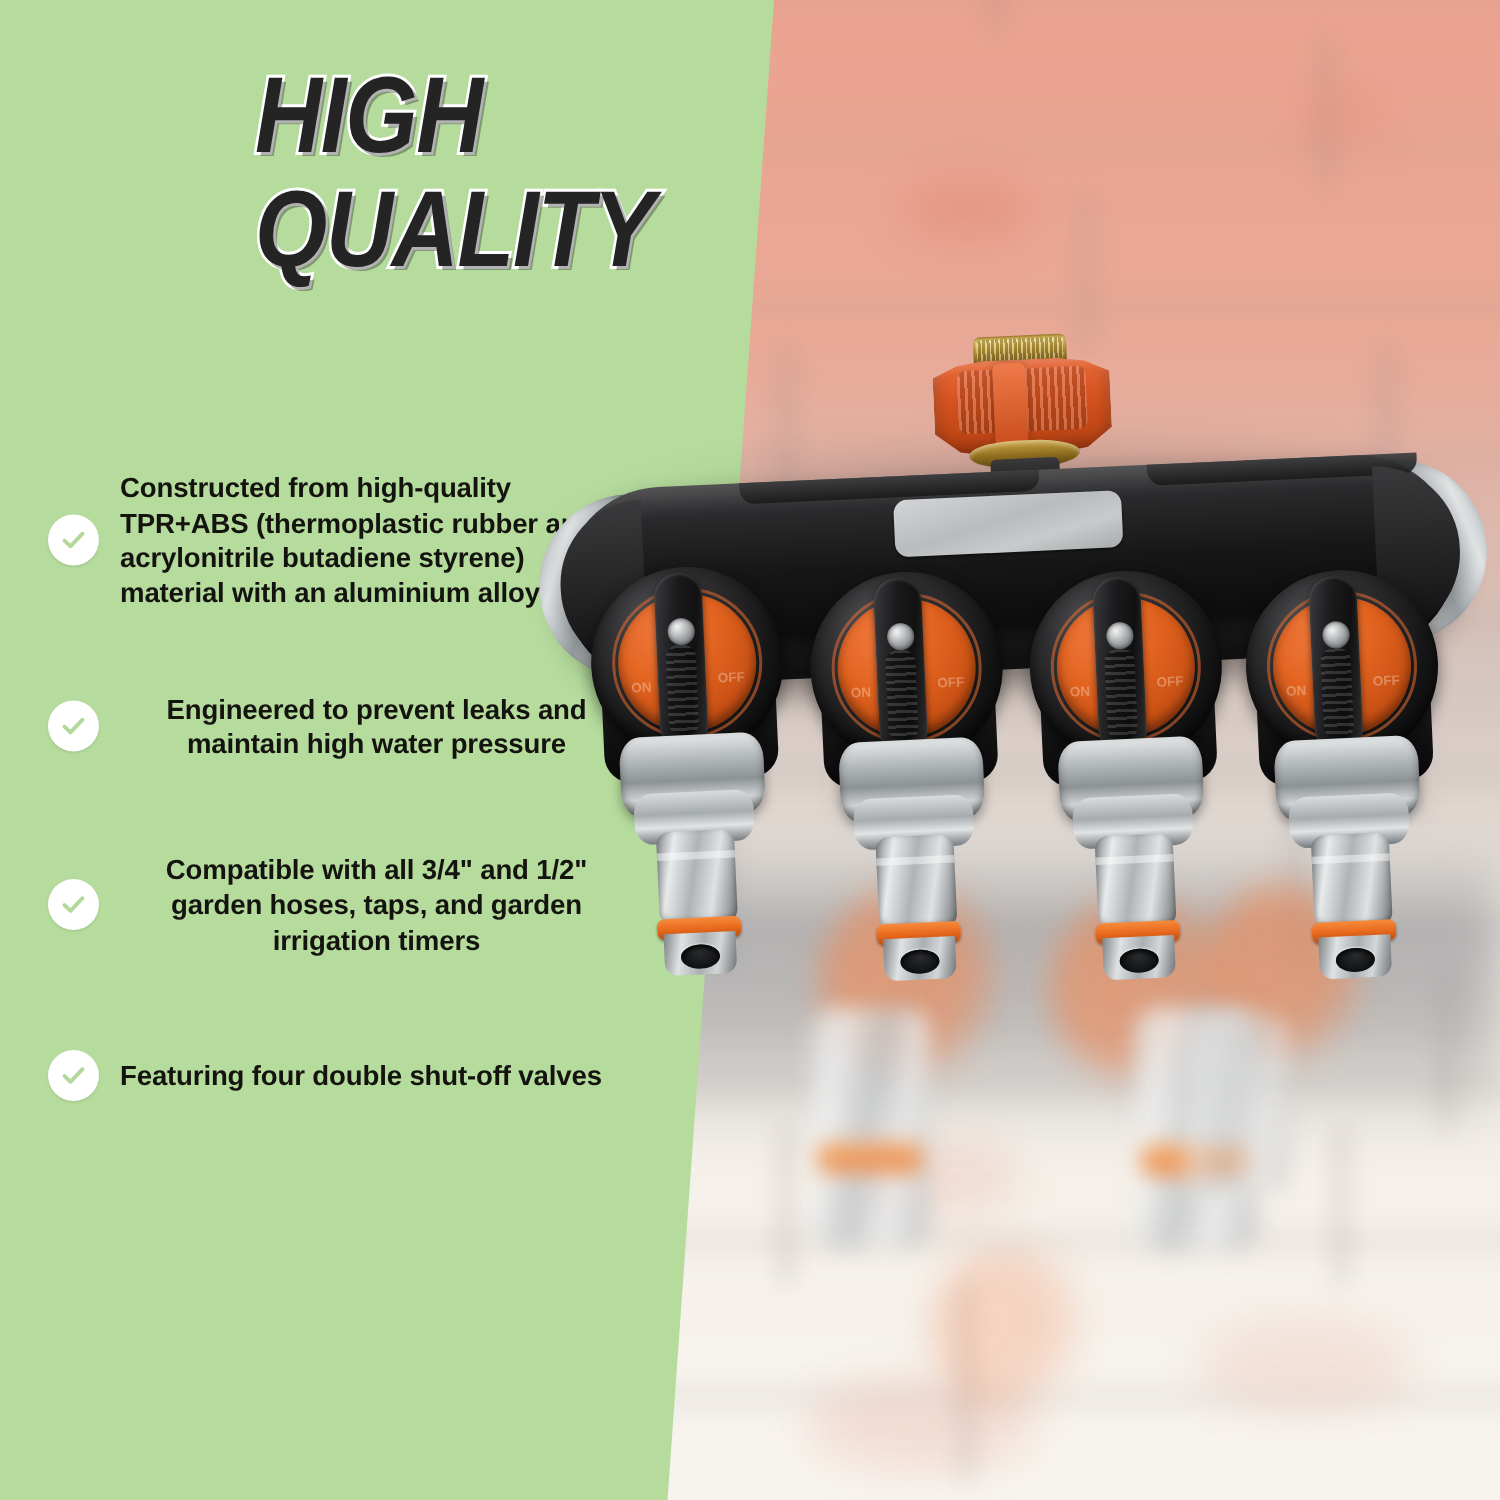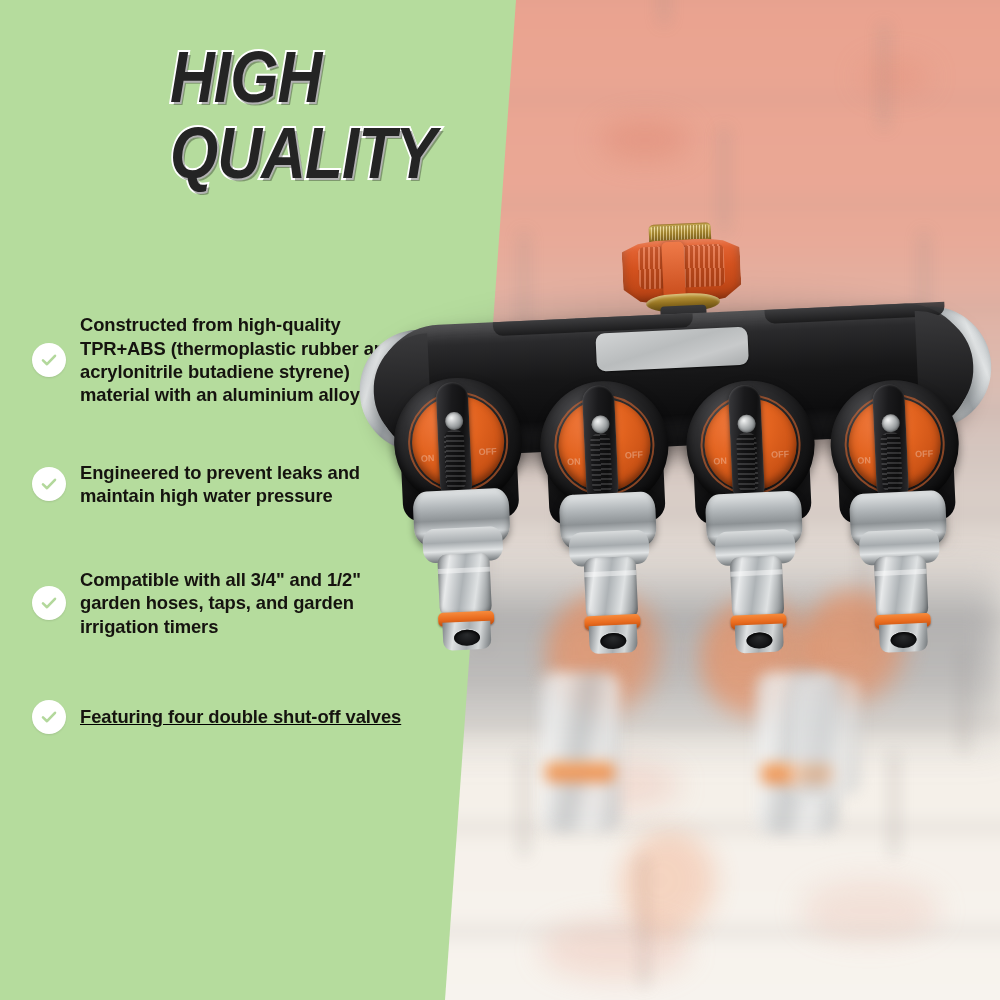--- a/index.html
+++ b/index.html
@@ -60,21 +60,21 @@
     -webkit-text-stroke:4px #ffffff; paint-order:stroke fill;
     text-shadow:3px 3px 0 rgba(0,0,0,.30);
     font-family:"Liberation Sans","DejaVu Sans",sans-serif;
     transform:scaleX(.86);transform-origin:left top;}
   .headline span{display:block;white-space:nowrap;}
   .headline .l2{margin-top:10px;}
 
   
   .bullets{position:absolute;left:32px;top:296px;width:390px;}
   .bullet{position:relative;display:flex;align-items:center;}
-  .bullet + .bullet{margin-top:0;}
+  .bullet + .bullet{margin-top:0;text-align:center;}
   .chk{flex:0 0 auto;width:34px;height:34px;border-radius:50%;
     background:#ffffff;margin-right:14px;
     display:flex;align-items:center;justify-content:center;
     box-shadow:0 1px 2px rgba(0,0,0,.10);}
   .chk svg{display:block;}
   .btext{font-size:18.4px;line-height:1.27;font-weight:700;color:#15130f;
     letter-spacing:-.1px;}
 
   
   .product{position:absolute;left:352px;top:222px;width:648px;height:420px;}
@@ -273,21 +273,21 @@
 
     <div class="bullet" style="height:118px;">
       <span class="chk">
         <svg width="22" height="22" viewBox="0 0 22 22" aria-hidden="true">
           <path d="M5 11.4 L9 15.2 L17 6.8" fill="none" stroke="#b3d89c" stroke-width="2.6" stroke-linecap="round" stroke-linejoin="round"></path>
         </svg>
       </span>
       <span class="btext">Compatible with all 3/4" and 1/2" garden hoses, taps, and garden irrigation timers</span>
     </div>
 
-    <div class="bullet" style="height:110px;text-decoration:underline;">
+    <div class="bullet" style="height:110px;">
       <span class="chk">
         <svg width="22" height="22" viewBox="0 0 22 22" aria-hidden="true">
           <path d="M5 11.4 L9 15.2 L17 6.8" fill="none" stroke="#b3d89c" stroke-width="2.6" stroke-linecap="round" stroke-linejoin="round"></path>
         </svg>
       </span>
       <span class="btext">Featuring four double shut-off valves</span>
     </div>
 
 
   </div>

